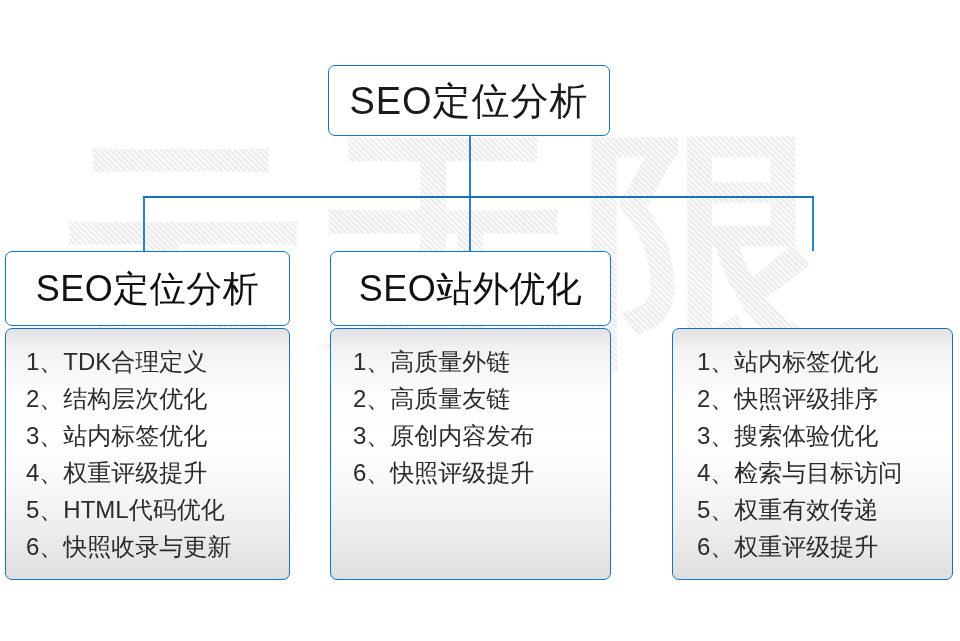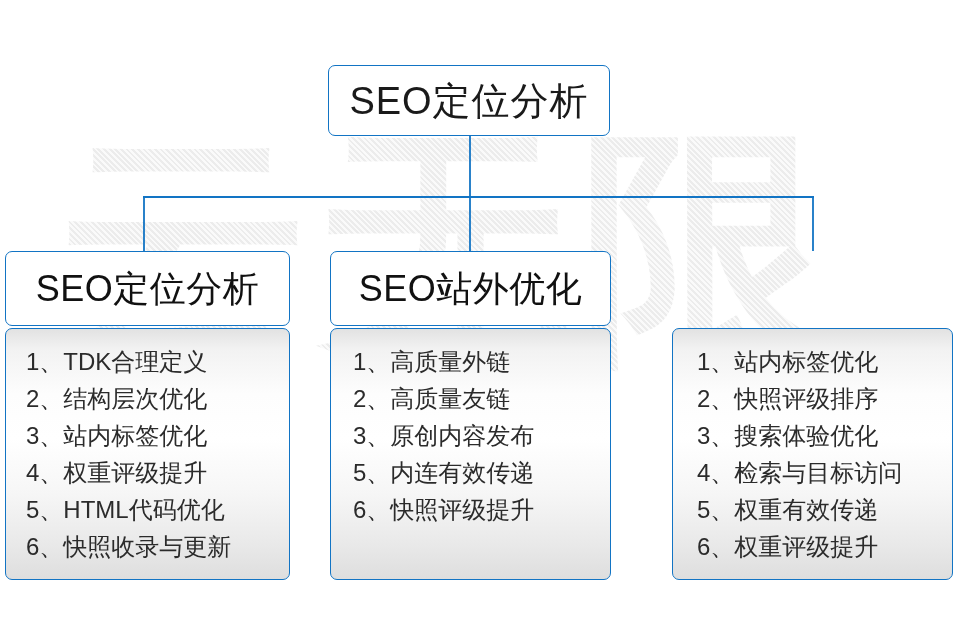--- a/index.html
+++ b/index.html
@@ -228,23 +228,20 @@
         <li class="item">
           <span class="num">1、</span><span class="txt">高质量外链</span>
         </li>
         <li class="item">
           <span class="num">2、</span><span class="txt">高质量友链</span>
         </li>
         <li class="item">
           <span class="num">3、</span><span class="txt">原创内容发布</span>
         </li>
         <li class="item">
-          <span class="num">5、</span><span class="txt">内连有效传递</span>
-        </li>
-        <li class="item">
           <span class="num">6、</span><span class="txt">快照评级提升</span>
         </li>
       </ul>
     </div>
   </div>
 
   <div class="column col-3" style="left:672px; top:251px; width:281px; height:329px;">
     <div class="col-body">
       <ul class="item-list">
         <li class="item">

